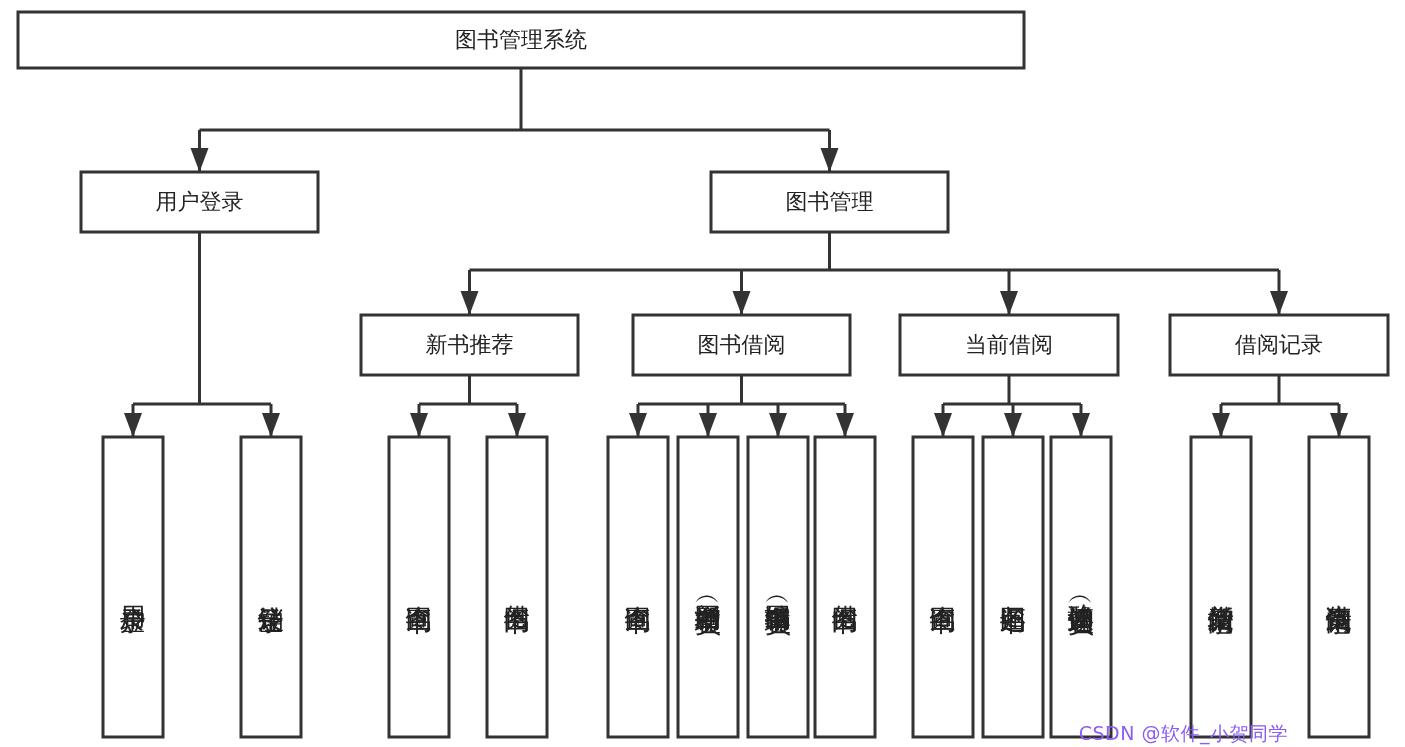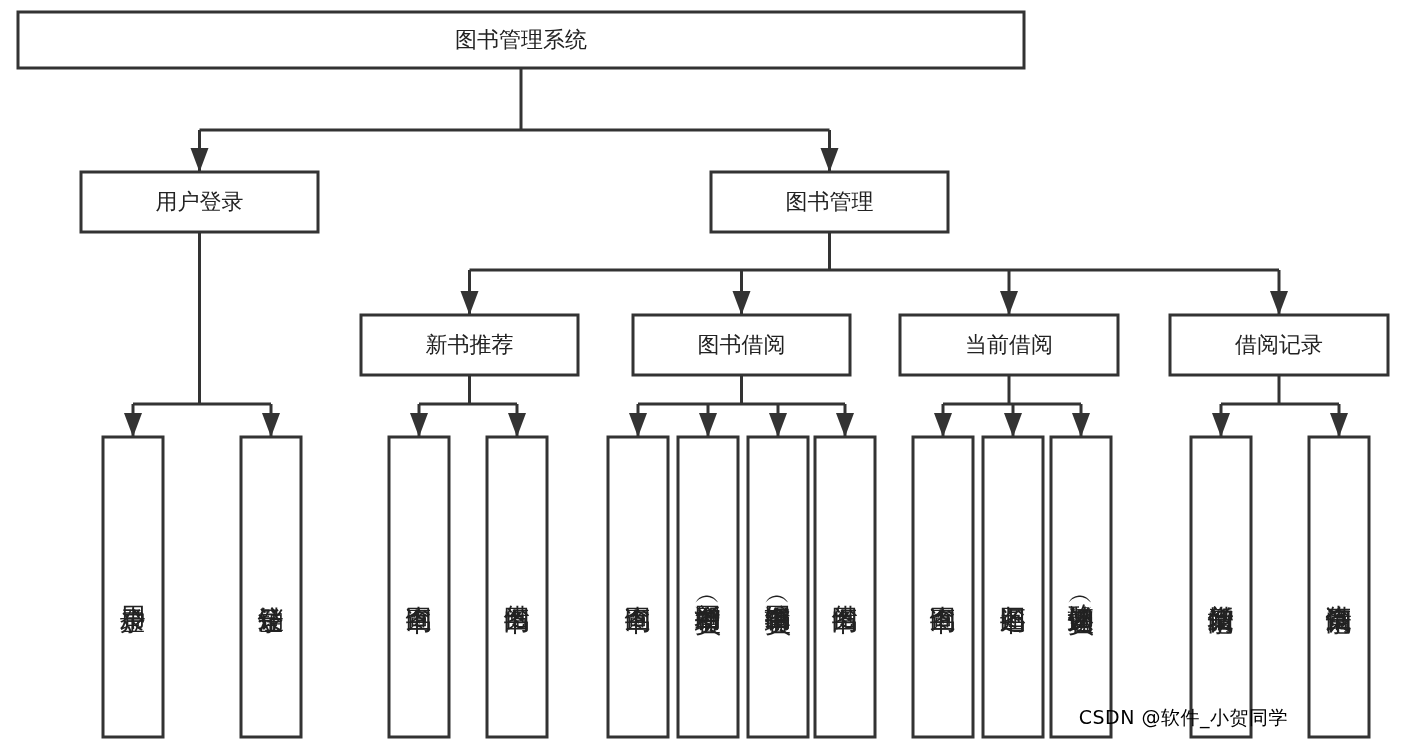--- a/index.html
+++ b/index.html
@@ -62,24 +62,24 @@
     display: flex;
     align-items: center;
     justify-content: center;
     text-align: center;
     white-space: nowrap;
     pointer-events: none;
   }
   .watermark {
     position: absolute;
     right: 8px;
-    bottom: 16px;
+    bottom: 0;
     font-family: "DejaVu Sans", "Liberation Sans", sans-serif;
     font-size: 19px;
-    color: #000000;
+    color: #8b5cf6;
     letter-spacing: 0.5px;
     user-select: none;
   }
 </style>
 </head>
 <body>
 
 <div id="diagram-root">
 
   <svg class="diagram-canvas" viewBox="0 0 1405 747">

